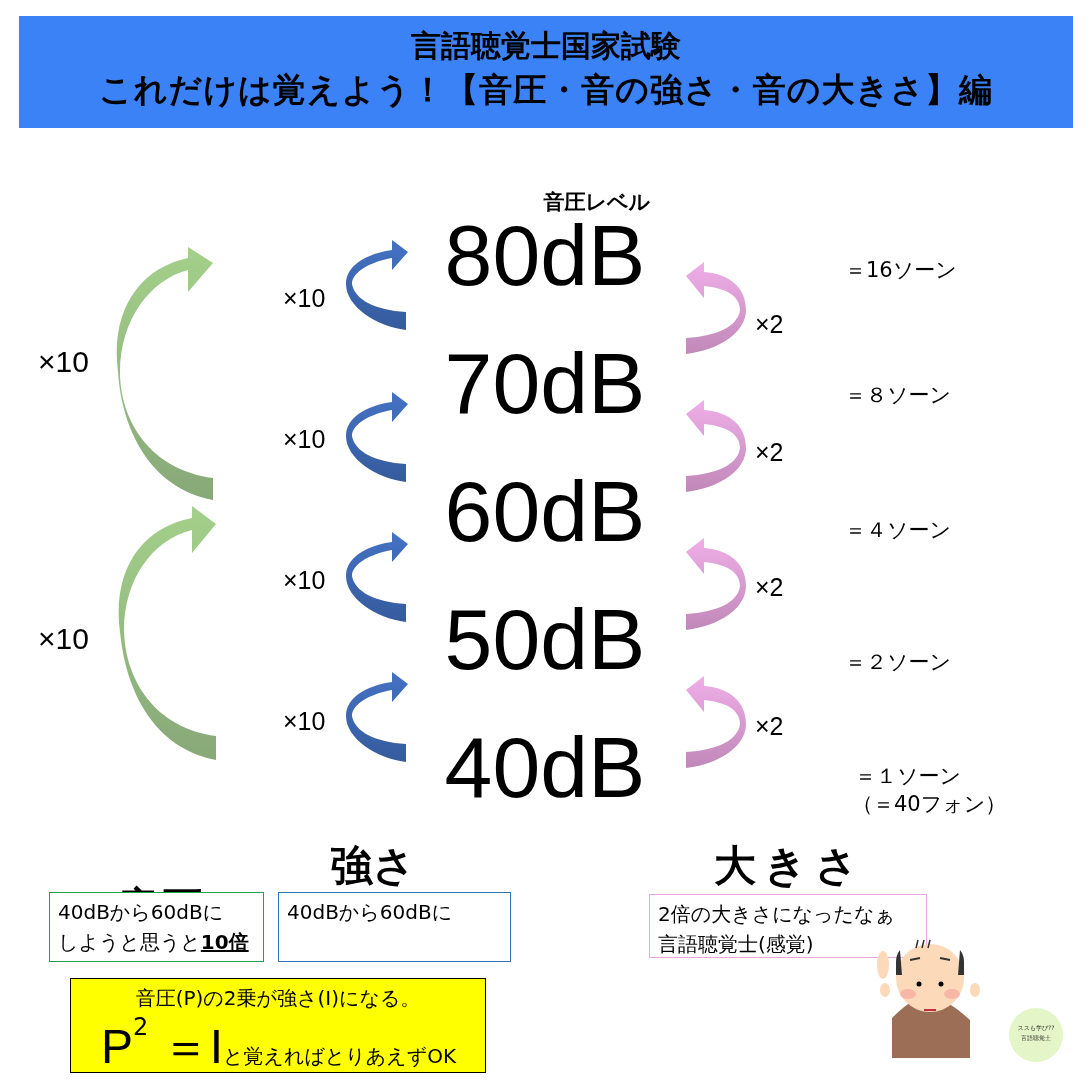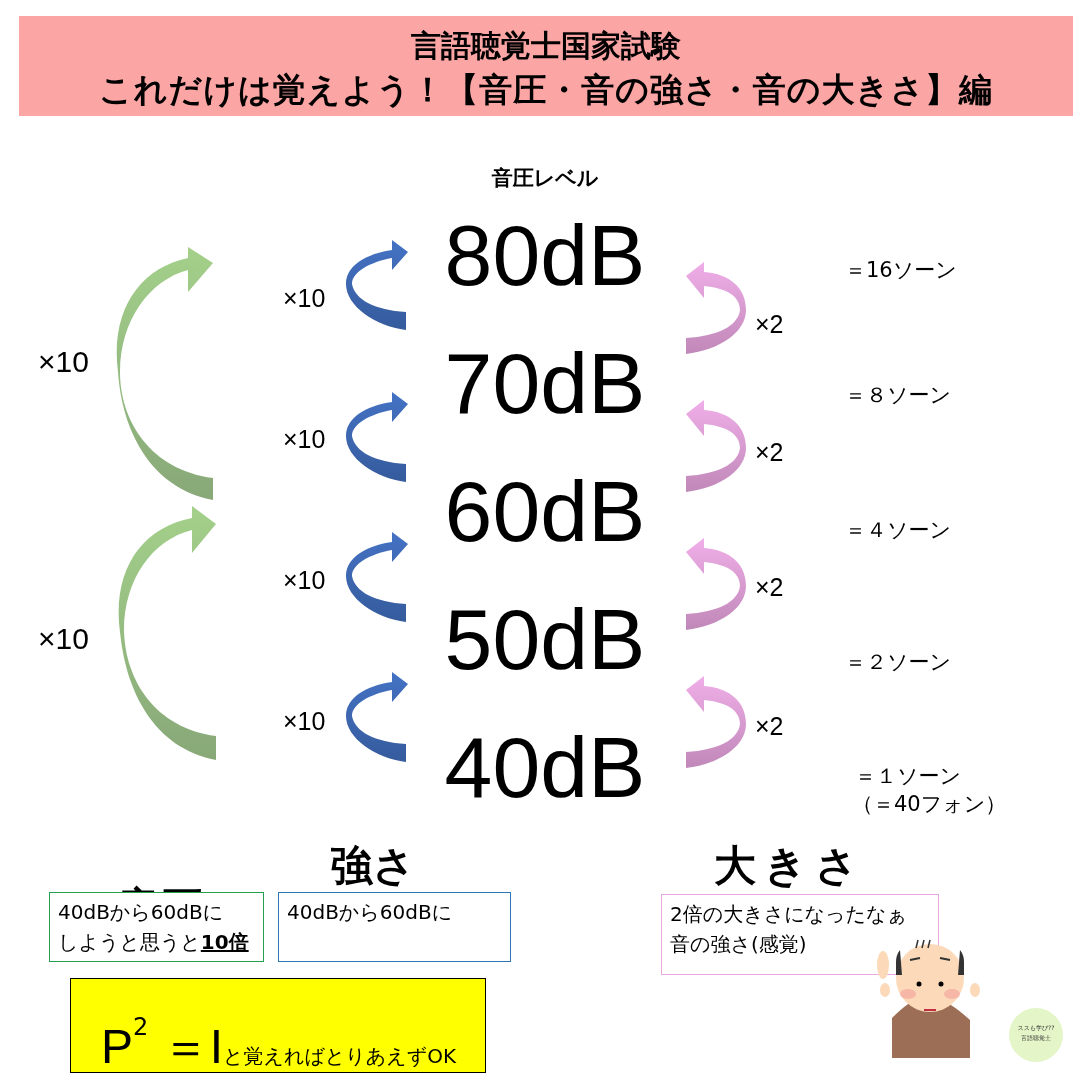--- a/index.html
+++ b/index.html
@@ -1,23 +1,23 @@
 <!DOCTYPE html>
 <html><head>
 <meta charset="utf-8">
 <style>
   html, body { margin:0; padding:0; background:#fff; }
   body { width:1092px; height:1092px; position:relative; overflow:hidden;
          font-family: "DejaVu Sans", "Liberation Sans", sans-serif; color:#000; }
   .abs { position:absolute; }
-  .header { left:19px; top:16px; width:1054px; height:100px; background:#fca5a5; }
+  .header { left:19px; top:16px; width:1054px; height:112px; background:#3b82f6; }
   .h1 { position:absolute; left:0; width:100%; text-align:center; font-weight:bold; }
   .h1.l1 { top:10px; font-size:30px; }
   .h1.l2 { top:52px; font-size:33px; letter-spacing:1px; }
-  .level-label { left:440px; top:164px; width:210px; text-align:center; font-size:21px; font-weight:bold; }
+  .level-label { left:440px; top:188px; width:210px; text-align:right; font-size:21px; font-weight:bold; }
   .db { left:420px; width:250px; text-align:center; font-family:"Liberation Sans", sans-serif; font-size:86px; line-height:1; }
   .mult { font-size:25px; font-family:"Liberation Sans", sans-serif; }
   .mult-big { font-size:30px; font-family:"Liberation Sans", sans-serif; }
   .sone { font-size:21px; font-weight:normal; white-space:nowrap; }
   .sec-title { font-size:42px; font-weight:bold; text-align:center; }
   .box { border:1.5px solid; background:#fff; font-size:20px; line-height:30px; padding:4px 8px; box-sizing:border-box; }
   .box u { font-weight:bold; }
   .yellow { left:70px; top:978px; width:416px; height:95px; background:#ffff00; border:1.5px solid #000; box-sizing:border-box; }
   .y1 { position:absolute; top:6px; left:0; width:100%; text-align:center; font-size:20px; }
   .y2 { position:absolute; top:36px; left:30px; white-space:nowrap; }
@@ -105,26 +105,27 @@
 
 <div class="abs box" style="left:49px; top:892px; width:215px; height:70px; border-color:#22a050;">
   <div>40dBから60dBに</div>
   <div><span>しようと思うと</span><u>10倍</u></div>
 </div>
 
 <div class="abs box" style="left:278px; top:892px; width:233px; height:70px; border-color:#2e75b6;">
   <div>40dBから60dBに</div>
 </div>
 
-<div class="abs box" style="left:649px; top:894px; width:278px; height:81px; border-color:#e8a8e0;margin-left:12px;">
+<div class="abs box" style="left:649px; top:894px; width:278px; height:64px; border-color:#e8a8e0;">
   <div>2倍の大きさになったなぁ</div>
-  <div>音の強さ(感覚)</div>
+  <div>言語聴覚士(感覚)</div>
 </div>
 
 <div class="abs yellow">
+  <div class="y1">音圧(P)の2乗が強さ(I)になる。</div>
   <div class="y2">
     <span class="big">P</span><sup>2</sup><span class="big"> ＝I</span><span class="small">と覚えればとりあえずOK</span>
   </div>
 </div>
 
 <svg width="1092" height="1092">
   <path d="M892,1058 L892,1018 Q910,1000 918,1000 L940,1000 Q950,1002 970,1020 L970,1058 Z" fill="#9b6e55"></path>
   <path d="M918,1000 L930,1012 L940,1000" fill="none" stroke="#6d4c3a" stroke-width="1.5"></path>
   <ellipse cx="930" cy="978" rx="34" ry="34" fill="#fcd9b8"></ellipse>
   <ellipse cx="885" cy="990" rx="5" ry="7" fill="#fcd9b8"></ellipse>

